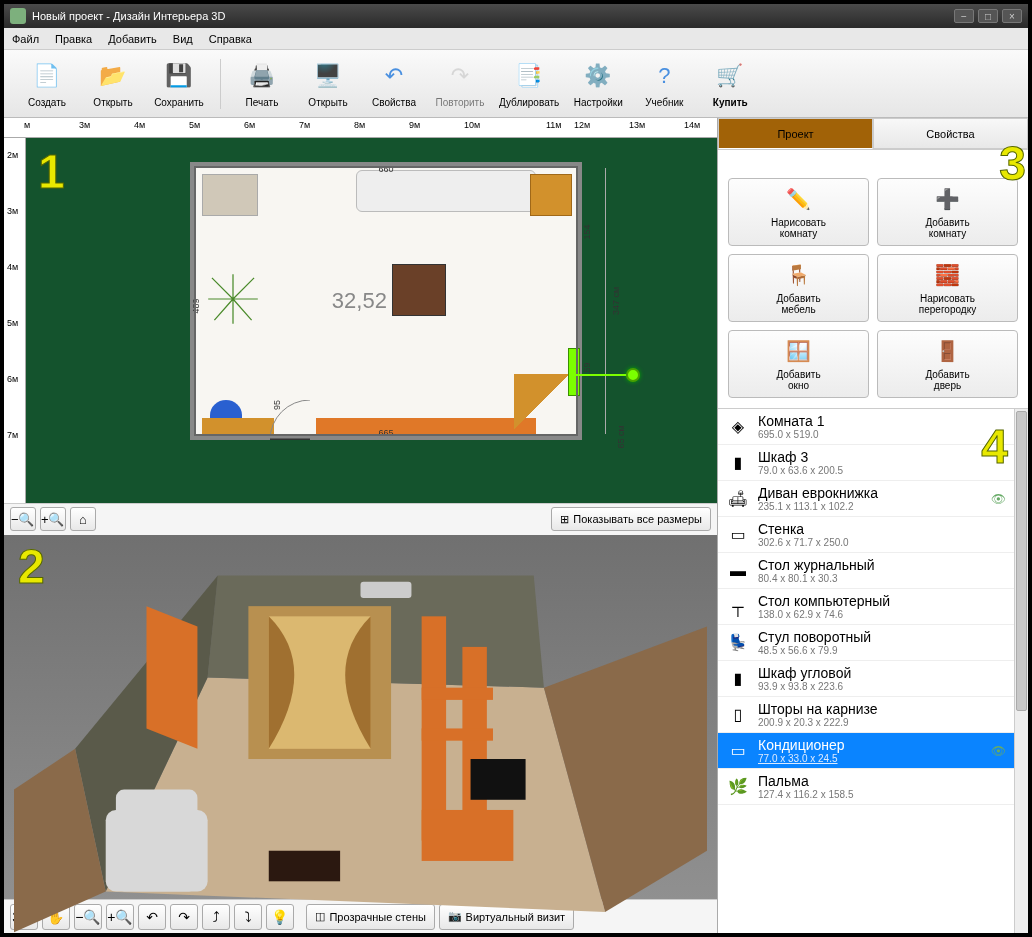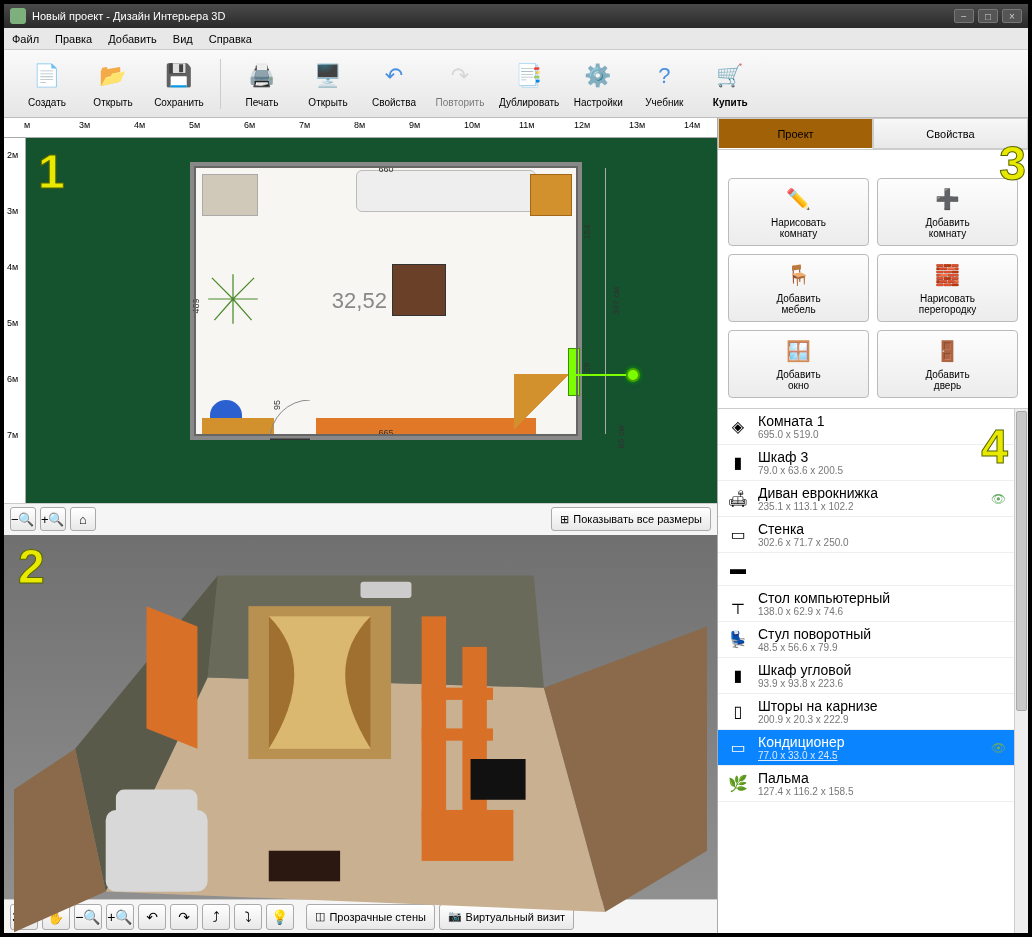--- a/index.html
+++ b/index.html
@@ -136,21 +136,21 @@
       <div class="ruler-h" id="rulerh">
           <span style="left: 20px;">м</span>
           <span style="left: 75px;">3м</span>
           <span style="left: 130px;">4м</span>
           <span style="left: 185px;">5м</span>
           <span style="left: 240px;">6м</span>
           <span style="left: 295px;">7м</span>
           <span style="left: 350px;">8м</span>
           <span style="left: 405px;">9м</span>
           <span style="left: 460px;">10м</span>
-          <span style="left: 515px;">11м</span>
+          <span style="left: 542px;">11м</span>
           <span style="left: 570px;">12м</span>
           <span style="left: 625px;">13м</span>
           <span style="left: 680px;">14м</span>
         </div>
 
       <div class="plan-area">
         <div class="ruler-v" id="rulerv">
             <span style="top: 12px;">2м</span>
             <span style="top: 68px;">3м</span>
             <span style="top: 124px;">4м</span>
@@ -340,20 +340,24 @@
             </div>
             <div class="obj-item">
               <div class="oicon">▭</div>
               <div class="oinfo">
                 <div class="oname">Стенка</div>
                 <div class="osize">302.6 x 71.7 x 250.0</div>
               </div>
             </div>
             <div class="obj-item">
               <div class="oicon">▬</div>
+              <div class="oinfo">
+                <div class="oname">Стол журнальный</div>
+                <div class="osize">80.4 x 80.1 x 30.3</div>
+              </div>
             </div>
             <div class="obj-item">
               <div class="oicon">┬</div>
               <div class="oinfo">
                 <div class="oname">Стол компьютерный</div>
                 <div class="osize">138.0 x 62.9 x 74.6</div>
               </div>
             </div>
             <div class="obj-item">
               <div class="oicon">💺</div>

